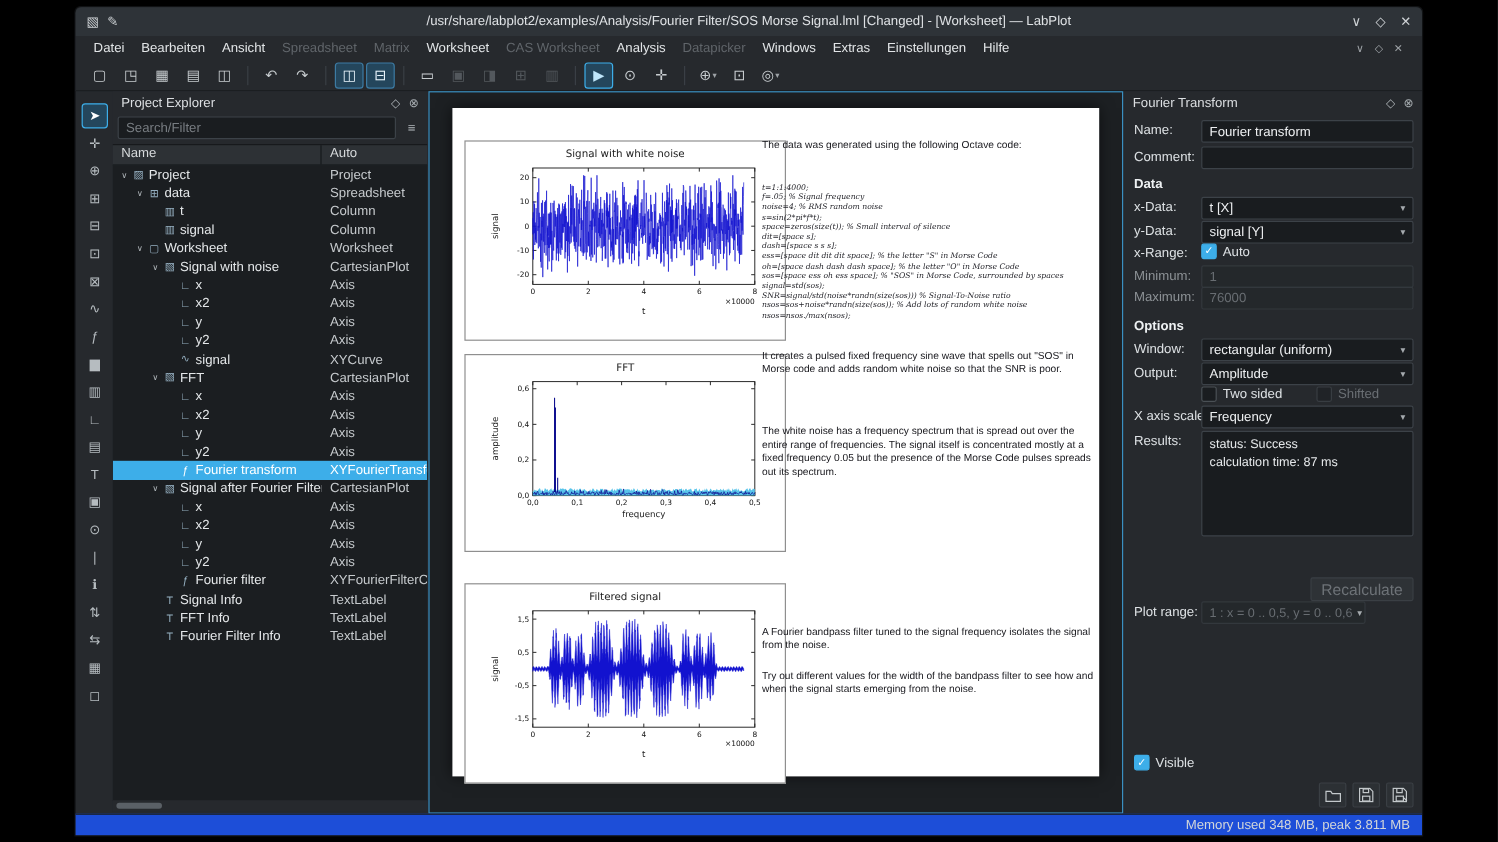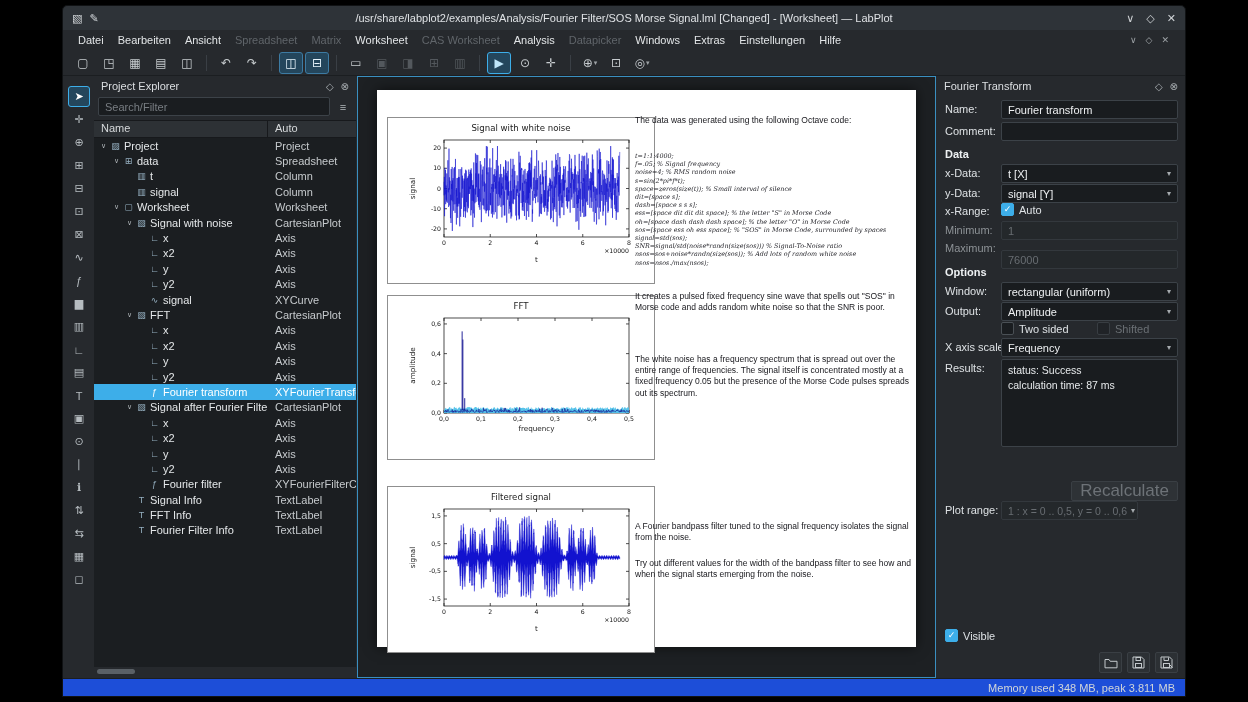--- a/index.html
+++ b/index.html
@@ -78,21 +78,21 @@
   .pcombo .caret{font-size:8px;color:#a5aaae;margin-left:4px;}
   .pinput.disabled,.pcombo.disabled{background:#24282b;color:#686d72;border-color:#33383d;}
   .cb{width:13px;height:13px;border:1px solid #4a5055;border-radius:2px;background:#1a1d20;display:inline-flex;align-items:center;justify-content:center;}
   .cb .tick{font-size:9px;color:#fff;line-height:1;visibility:hidden;}
   .cb.checked{background:#3daee9;border-color:#3daee9;}
   .cb.checked .tick{visibility:visible;}
   .cb.disabled{border-color:#383d42;background:#202327;}
   .cbrow{position:absolute;display:flex;align-items:center;gap:5px;color:#dde1e4;}
   .cbrow .dim{color:#6a6f74;}
   .resultsbox{position:absolute;left:64px;top:263px;width:177px;height:88px;background:#191c1f;border:1px solid #3c4248;border-radius:2px;padding:3px 6px;font-size:10.5px;line-height:1.4;color:#e6e9eb;}
-  .recalc{position:absolute;right:7px;top:385px;min-width:78px;height:20px;background:#2e3236;border:1px solid #3a3f44;border-radius:2px;color:#6d7277;font-size:17px;display:flex;align-items:center;justify-content:center;padding:0 8px;}
+  .recalc{position:absolute;right:7px;top:385px;min-width:78px;height:20px;background:#2e3236;border:1px solid #3a3f44;border-radius:2px;color:#6d7277;font-size:13px;display:flex;align-items:center;justify-content:center;padding:0 8px;}
   .pbottom{position:absolute;right:7px;bottom:5px;display:flex;gap:5px;}
   .ibtn{width:23px;height:21px;border:1px solid #3a3f44;border-radius:2px;background:#2c3034;color:#c3c8cb;display:flex;align-items:center;justify-content:center;}
   
   .statusbar{position:absolute;left:0;right:0;bottom:0;height:18px;background:#1d4ed8;border-top:1px solid #1b1e21;display:flex;align-items:center;justify-content:flex-end;padding:0 10px;font-size:11px;color:#d2d6d9;border-radius:0;}
 </style>
 </head>
 <body>
 
 <div class="window">
 
@@ -633,21 +633,21 @@
           <span class="cb checked">
               <span class="tick">✓</span>
             </span>
           <span>Auto</span>
         </div>
 
         <div class="plabel" style="top:128px;color:#8d9296;">Minimum:</div>
         <input class="pinput disabled" style="top: 125px;" disabled="" value="1">
 
         <div class="plabel" style="top:146px;color:#8d9296;">Maximum:</div>
-        <input class="pinput disabled" style="top: 154px;" disabled="" value="76000">
+        <input class="pinput disabled" style="top: 143px;" disabled="" value="76000">
 
         <div class="plabel psec" style="top:170px;">Options</div>
 
         <div class="plabel" style="top:189px;">Window:</div>
         <div class="pcombo" style="top:186px;">
           <span>rectangular (uniform)</span>
           <span class="caret">▾</span>
         </div>
 
         <div class="plabel" style="top:209px;">Output:</div>

